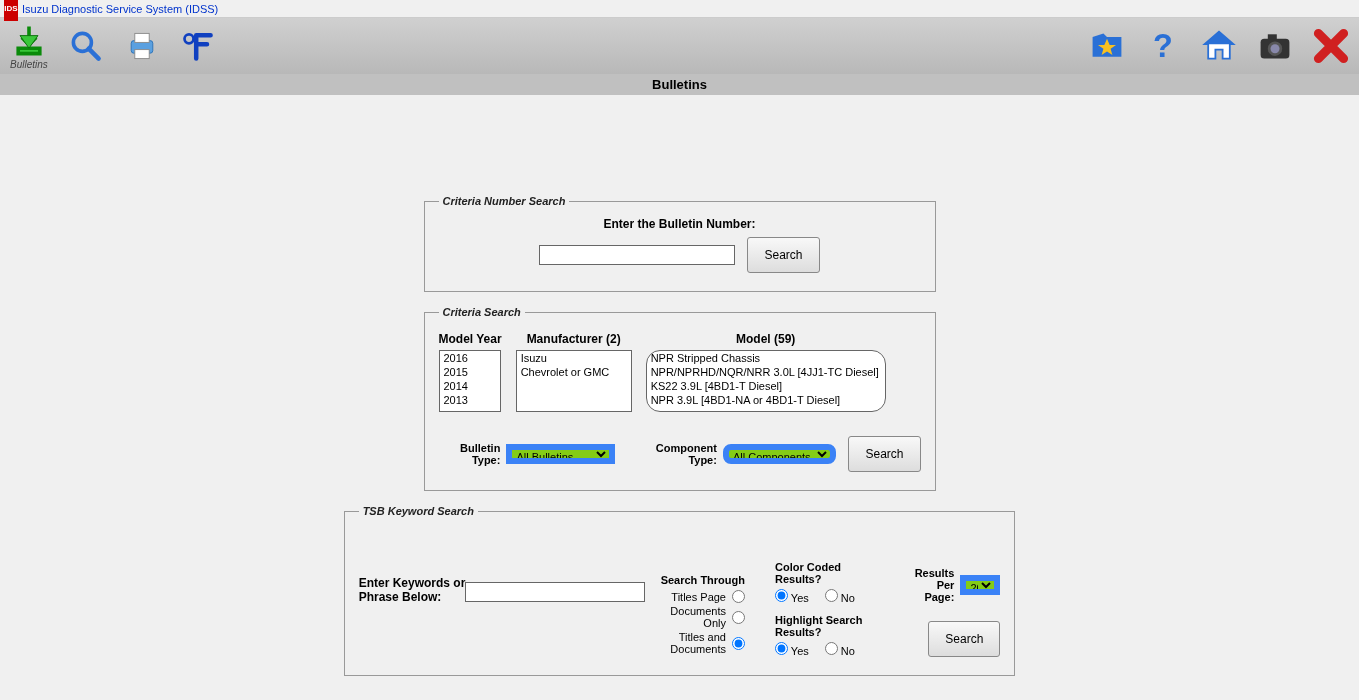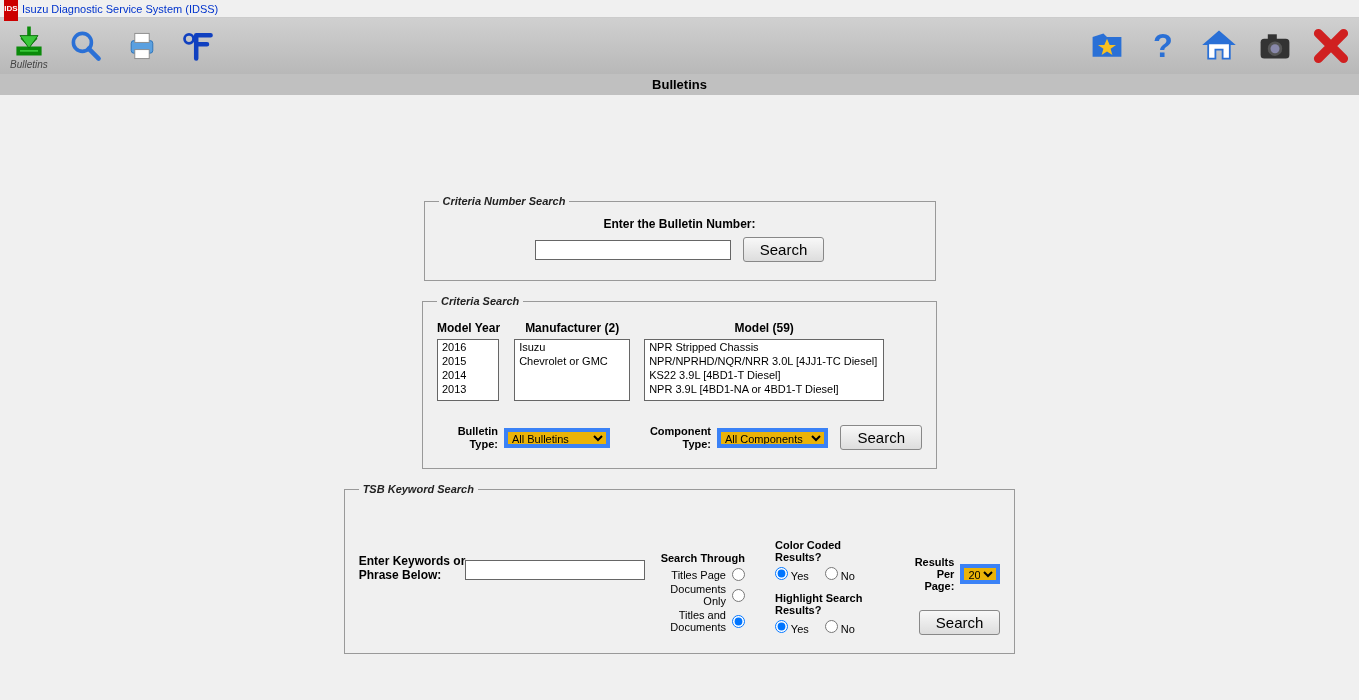--- a/index.html
+++ b/index.html
@@ -76,42 +76,42 @@
   input[type="text"] {
     border: 1px solid #666;
     height: 20px;
     padding: 2px 4px;
     font-size: 12px;
   }
   .btn {
     background: linear-gradient(#f8f8f8, #ddd);
     border: 1px solid #888;
     border-radius: 3px;
-    padding: 3px 16px;
-    font-size: 15px;
+    padding: 10px 16px;
+    font-size: 12px;
     cursor: pointer;
   }
   
   .crit-cols { display: flex; gap: 14px; margin-top: 4px; }
   .crit-col { display: flex; flex-direction: column; }
   .crit-col .hdr { font-weight: bold; text-align: center; margin-bottom: 4px; font-size: 12px; }
   .listbox {
     border: 1px solid #666;
     background: #fff;
     font-size: 11px;
     overflow-y: scroll;
   }
   .listbox div { padding: 1px 4px; cursor: default; }
   #model-year-list { width: 62px; height: 62px; }
   #manufacturer-list { width: 116px; height: 62px; }
-  #model-list { width: 240px; height: 62px; }
+  #model-list { width: 240px; height: 62px; border-radius: 14px; }
   .crit-row2 { display: flex; align-items: center; gap: 6px; margin-top: 24px; }
   .lbl-right { font-weight: bold; text-align: right; line-height: 1.1; font-size: 11px;}
   select {
-    border: 4px solid #3b82f6; background: #eab308; font-size: 11px;
+    border: 6px solid #3b82f6; background: #84cc16; font-size: 11px;
     height: 20px;
   }
   
   .kw-body { display: flex; flex-direction: row; align-items: center; }
   .kw-row { display:flex; width:100%; margin-top: 34px; gap: 30px; align-items:flex-end; justify-content:center;}
   .kw-col { font-size: 11px; }
   .kw-col .hdr { font-weight: bold; margin-bottom: 4px; }
   .radio-line { display: flex; align-items: center; gap: 6px; margin: 2px 0; justify-content:flex-end;}
   .radio-inline { display:flex; gap:16px; align-items:center; }
 </style>
@@ -236,21 +236,21 @@
       <div class="lbl-right">
         <span>Bulletin Type:</span>
       </div>
       <select style="width:124px;">
         <option>All Bulletins</option>
       </select>
       <div style="width:12px;"></div>
       <div class="lbl-right">
         <span>Component Type:</span>
       </div>
-      <select style="width:130px;">
+      <select style="width:130px;border-radius:8px;">
         <option>All Components</option>
       </select>
       <div style="flex:1;"></div>
       <button class="btn">Search</button>
     </div>
   </fieldset>
 
   <fieldset>
     <legend>TSB Keyword Search</legend>
     <div class="kw-body">

